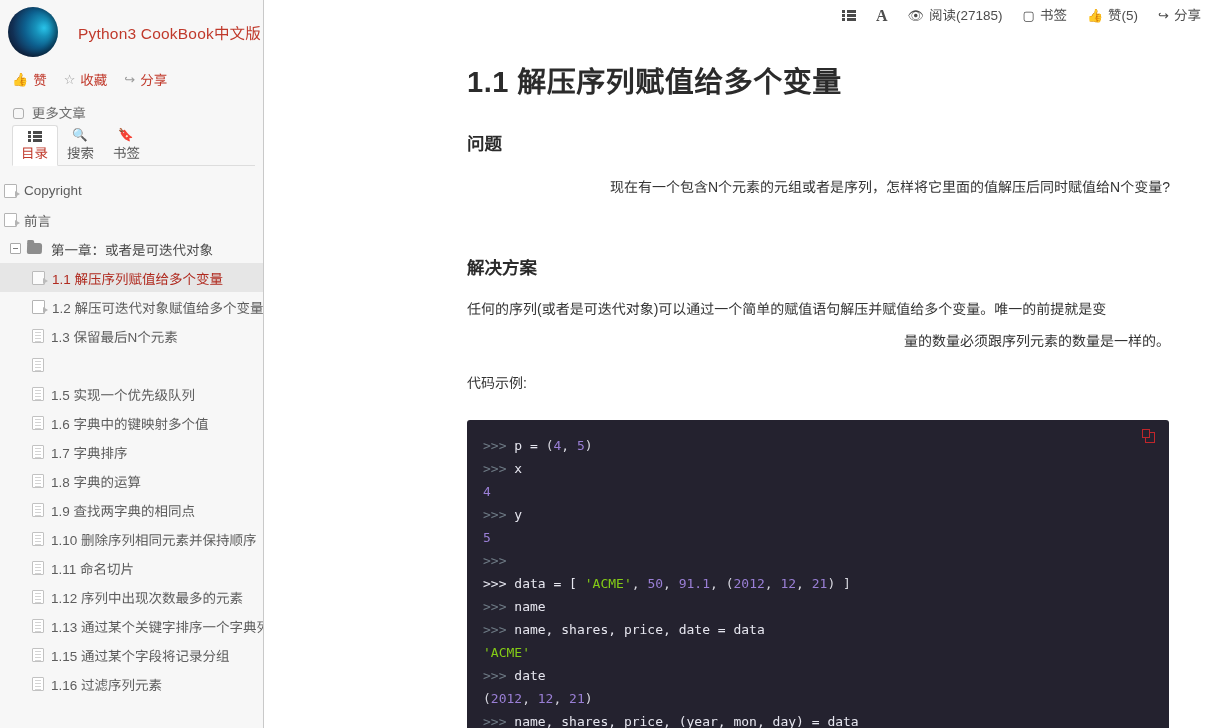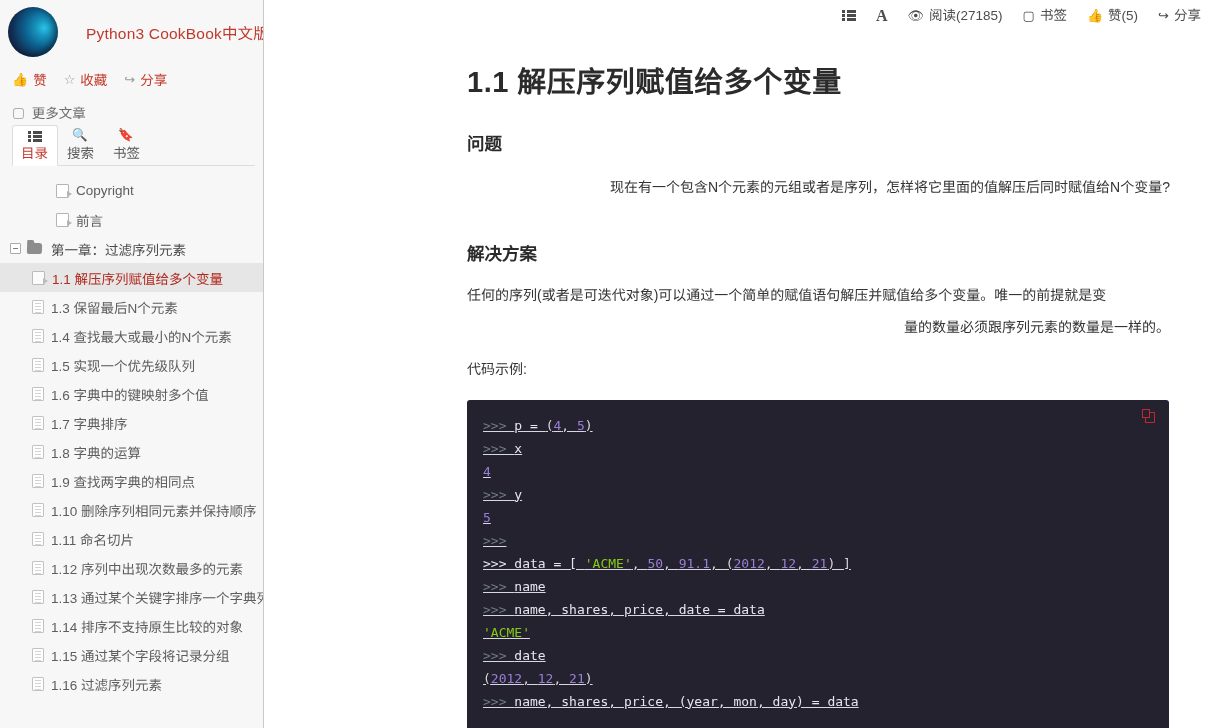--- a/index.html
+++ b/index.html
@@ -27,21 +27,21 @@
     padding: 6px 0 0 8px;
     height: 58px;
   }
   .avatar {
     width: 50px; height: 50px; border-radius: 50%;
     background: radial-gradient(circle at 72% 42%, #29c3e8 0%, #1792bb 18%, #0d5f8e 42%, #123055 68%, #0b1b30 100%);
     box-shadow: inset -3px -2px 7px rgba(0,0,0,.45);
     flex: 0 0 50px;
   }
   .brand-title {
-    margin-left: 28px;
+    margin-left: 20px;
     color: #c0392b;
     font-size: 15.5px;
     letter-spacing: .2px;
     white-space: nowrap;
   }
   .action-row {
     display: flex; align-items: center;
     padding: 0 0 0 12px;
     height: 30px;
     margin-top: 6px;
@@ -88,21 +88,21 @@
   .toc-item {
     display: flex; align-items: center;
     height: 29px;
     font-size: 13.5px;
     color: #5d5d5d;
     white-space: nowrap;
     cursor: pointer;
     overflow: hidden;
   }
   .toc-item .lbl { overflow: hidden; }
-  .toc-item.lvl0 { padding-left: 12px; margin-left: 44px; }
+  .toc-item.lvl0 { padding-left: 4px; }
   .toc-item.chapter { padding-left: 10px; color: #4a4a4a; }
   .toc-item.lvl1 { padding-left: 32px; }
   .toc-item.active { background: #e6e6e6; color: #b02b20; }
   .toc-item.active .ico { opacity: .85; }
   .ico { margin-right: 7px; display: inline-block; flex: 0 0 auto; line-height: 1; }
 
   
   .ico-doc {
     width: 13px; height: 14px; position: relative;
     border: 1.3px solid #b4b4b4; border-radius: 1px; background: #fff;
@@ -177,26 +177,26 @@
 
   .content { padding: 18px 45px 0 203px; }
   h1.doc-title {
     font-size: 29px; font-weight: bold; color: #2b2b2b;
     margin: 14px 0 30px 0; letter-spacing: .5px;
   }
   h2.sec {
     font-size: 17.5px; font-weight: bold; color: #2b2b2b;
     margin: 0 0 20px 0;
   }
-  h2.sec2 { margin: 40px 0 18px 0; }
+  h2.sec2 { margin: 54px 0 18px 0; }
   p.para {
     font-size: 14px; color: #333; line-height: 1.75; margin: 0 0 8px 0;
   }
   p.para2 { margin-bottom: 18px; text-align: right; }
-  p.caption { font-size: 14px; color: #333; margin: 0 0 22px 0; }
+  p.caption { font-size: 14px; color: #333; margin: 0 0 28px 0; }
 
   .codeblock {
     background: #24222f;
     border-radius: 3px;
     margin: 0 0 0 0;
     padding: 14px 16px 10px 16px;
     position: relative;
     width: 702px;
     min-height: 395px;
     font-family: "DejaVu Sans Mono", "Liberation Mono", monospace;
@@ -210,21 +210,21 @@
     width: 13px; height: 14px; cursor: pointer;
   }
   .copy-icon .b {
     position:absolute; left:3px; top:3px; width:10px; height:11px;
     border:1.4px solid #c0262b; background:#24222f;
   }
   .copy-icon .f {
     position:absolute; left:0px; top:0px; width:8px; height:9px;
     border:1.4px solid #c0262b; background:#24222f;
   }
-  .cl { white-space: pre; text-decoration: underline; }
+  .cl { white-space: pre; }
   .tok-prompt { color: #6e7a85; }
   .tok-name   { color: #e6e6ef; }
   .tok-num    { color: #9a7fd6; }
   .tok-str    { color: #84cc16; }
   .tok-punc   { color: #d8d8e0; }
 </style>
 </head>
 <body>
 
 <div class="app">
@@ -276,33 +276,36 @@
         <span class="ico ico-doc"></span>
         <span class="lbl">Copyright</span>
       </div>
       <div class="toc-item lvl0">
         <span class="ico ico-doc"></span>
         <span class="lbl">前言</span>
       </div>
       <div class="toc-item chapter">
         <span class="toggle-box"></span>
         <span class="ico ico-folder" style="margin-right:9px;"></span>
-        <span class="lbl">第一章：过滤序列元素</span>
+        <span class="lbl">第一章：或者是可迭代对象</span>
       </div>
       <div class="toc-item lvl1 active">
         <span class="ico ico-doc"></span>
         <span class="lbl">1.1 解压序列赋值给多个变量</span>
       </div>
       <div class="toc-item lvl1">
+        <span class="ico ico-doc"></span>
+        <span class="lbl">1.2 解压可迭代对象赋值给多个变量</span>
+      </div>
+      <div class="toc-item lvl1">
         <span class="ico ico-page"></span>
         <span class="lbl">1.3 保留最后N个元素</span>
       </div>
       <div class="toc-item lvl1">
         <span class="ico ico-page"></span>
-        <span class="lbl">1.4 查找最大或最小的N个元素</span>
       </div>
       <div class="toc-item lvl1">
         <span class="ico ico-page"></span>
         <span class="lbl">1.5 实现一个优先级队列</span>
       </div>
       <div class="toc-item lvl1">
         <span class="ico ico-page"></span>
         <span class="lbl">1.6 字典中的键映射多个值</span>
       </div>
       <div class="toc-item lvl1">
@@ -325,24 +328,20 @@
         <span class="ico ico-page"></span>
         <span class="lbl">1.11 命名切片</span>
       </div>
       <div class="toc-item lvl1">
         <span class="ico ico-page"></span>
         <span class="lbl">1.12 序列中出现次数最多的元素</span>
       </div>
       <div class="toc-item lvl1">
         <span class="ico ico-page"></span>
         <span class="lbl">1.13 通过某个关键字排序一个字典列表</span>
-      </div>
-      <div class="toc-item lvl1">
-        <span class="ico ico-page"></span>
-        <span class="lbl">1.14 排序不支持原生比较的对象</span>
       </div>
       <div class="toc-item lvl1">
         <span class="ico ico-page"></span>
         <span class="lbl">1.15 通过某个字段将记录分组</span>
       </div>
       <div class="toc-item lvl1">
         <span class="ico ico-page"></span>
         <span class="lbl">1.16 过滤序列元素</span>
       </div>
     </nav>

